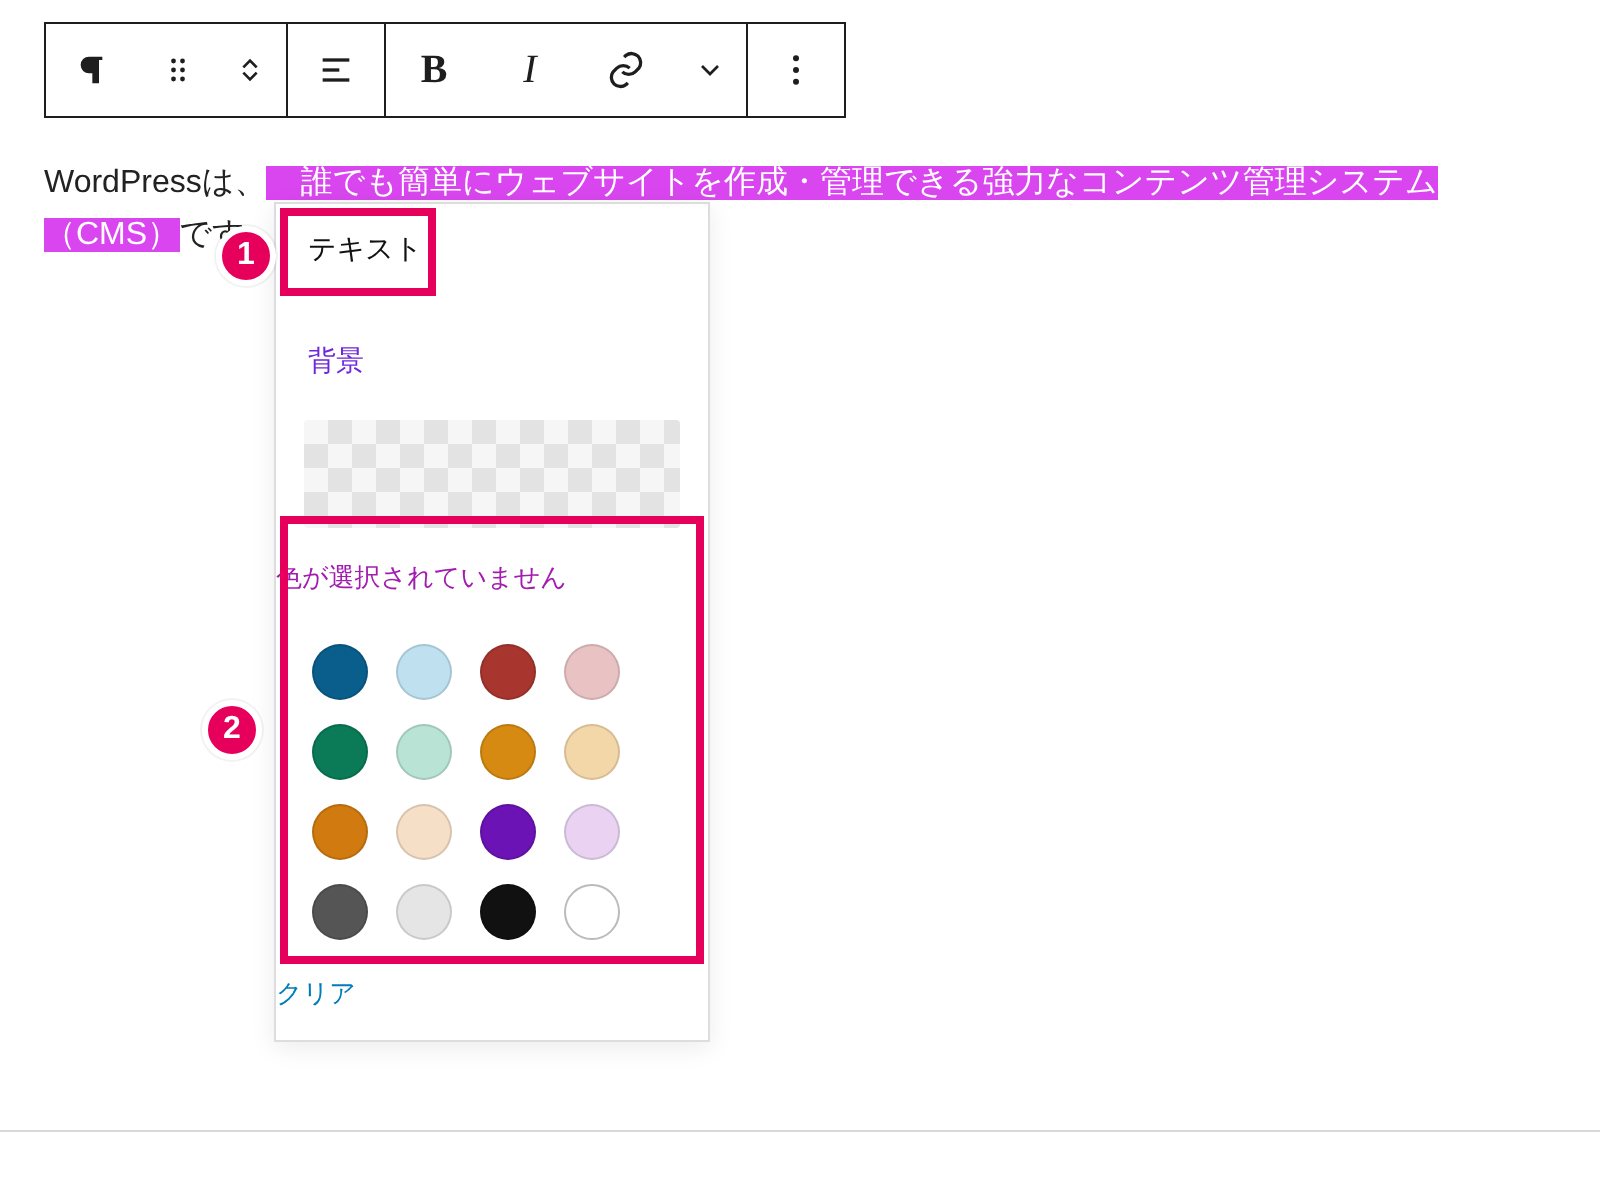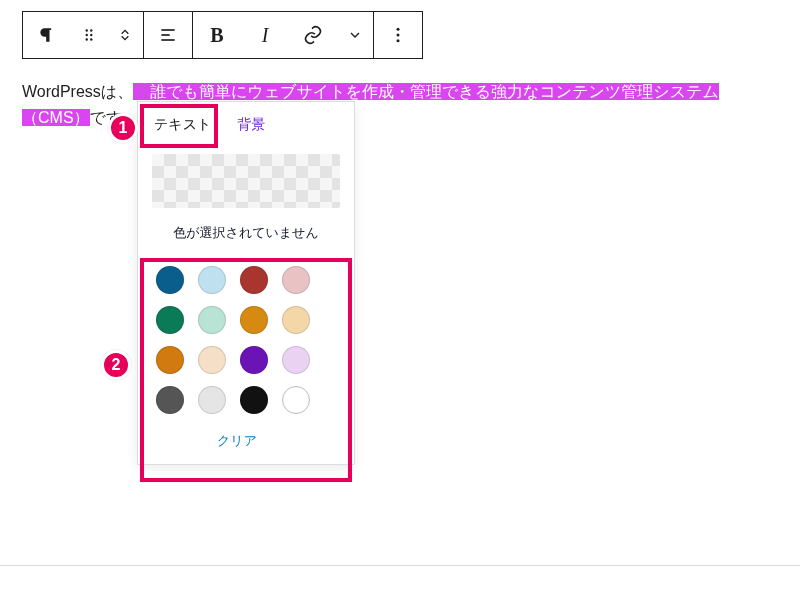--- a/index.html
+++ b/index.html
@@ -61,20 +61,21 @@
     top: 101px;
     width: 218px;
     background: #fff;
     border: 1px solid #ddd;
     box-shadow: 0 3px 12px rgba(0,0,0,0.08);
   }
   .tabs {
     display: flex;
     padding: 8px 14px 0 14px;
     gap: 22px;
+    flex-direction: column;
   }
   .tab {
     font-size: 14px;
     color: #6d28d9;
     padding: 6px 2px 10px 2px;
     cursor: pointer;
   }
   .tab.active { color: #111; font-weight: 500; }
 
   
@@ -84,23 +85,22 @@
     height: 54px;
     background-image:
       linear-gradient(45deg,#e3e3e3 25%,transparent 25%,transparent 75%,#e3e3e3 75%,#e3e3e3),
       linear-gradient(45deg,#e3e3e3 25%,transparent 25%,transparent 75%,#e3e3e3 75%,#e3e3e3);
     background-size: 24px 24px;
     background-position: 0 0, 12px 12px;
     background-color: #f6f6f6;
     border-radius: 2px;
   }
   .no-color {
-    text-align: center;
     font-size: 13px;
-    color: #0f172a;
+    color: #a21caf;
     padding: 12px 0 18px 0;
   }
 
   .swatches {
     display: flex;
     flex-wrap: wrap;
     gap: 12px 14px;
     padding: 6px 18px 14px 18px;
   }
   .swatch {
@@ -109,21 +109,21 @@
     border-radius: 50%;
     cursor: pointer;
     border: 1px solid rgba(0,0,0,0.12);
   }
   .swatch.custom {
     background: #fff;
     border: 1px solid #bbb;
   }
 
   .clear-row {
-    text-align: center;
+    text-align: left;
     padding: 4px 18px 14px 0;
   }
   .clear-link {
     color: #007cba;
     font-size: 13px;
     cursor: pointer;
     text-decoration: none;
   }
 
   

